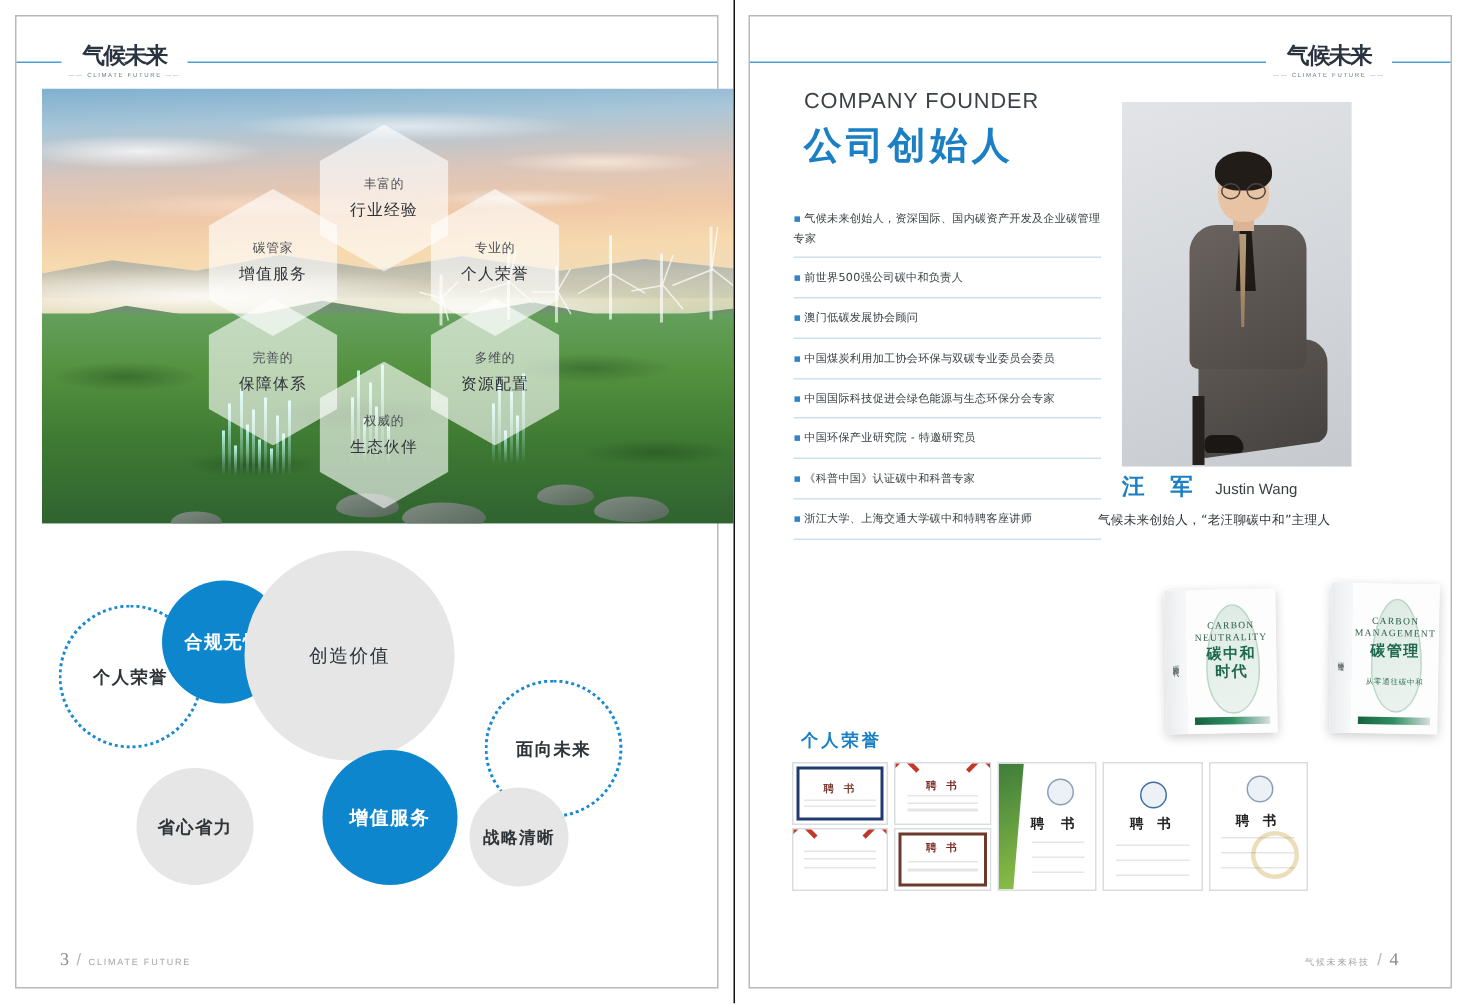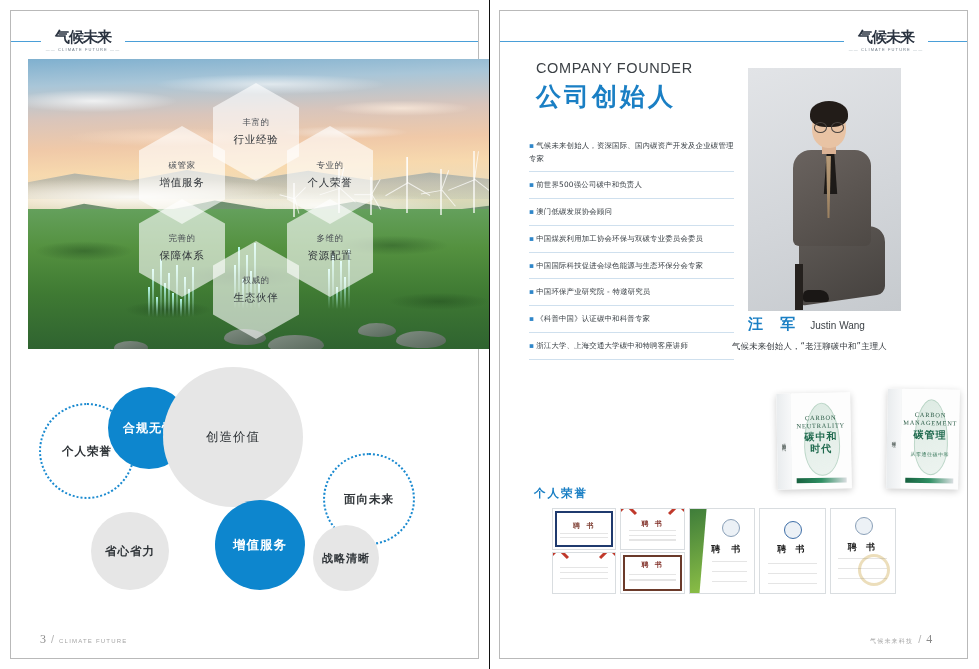--- a/index.html
+++ b/index.html
@@ -114,21 +114,21 @@
   .book .spine span{font-size:4.2px;color:#55605c;writing-mode:vertical-rl;letter-spacing:1px;font-family:"DejaVu Sans",sans-serif;}
   .book .face{position:absolute;left:14px;right:0;top:0;bottom:0;background:#fdfdfd;}
   .bk-leaf{position:absolute;left:50%;top:10%;width:56%;height:74%;margin-left:-28%;border-radius:50% 50% 50% 50%/60% 60% 40% 40%;
       background:linear-gradient(160deg,rgba(150,195,170,.30),rgba(120,175,145,.12));border:1px solid rgba(110,165,135,.35);}
   .bk-en{position:absolute;left:0;right:0;top:22%;text-align:center;font-family:"Liberation Serif",serif;color:#2f5f4a;font-size:6.4px;letter-spacing:.8px;line-height:1.25;}
   .bk-cn{position:absolute;left:0;right:0;top:40%;text-align:center;font-family:"DejaVu Sans",sans-serif;font-weight:700;color:#1f6a4e;font-size:10px;letter-spacing:1px;line-height:1.15;}
   .bk-sub{position:absolute;left:0;right:0;top:62%;text-align:center;font-size:5px;color:#3c7a5e;letter-spacing:.5px;font-family:"DejaVu Sans",sans-serif;}
   .bk-bot{position:absolute;left:8%;right:8%;bottom:6%;height:5px;background:linear-gradient(90deg,#17613f,#2f8f63,#d9dde0);}
 
   .honor-title{position:absolute;left:534px;top:486px;font-size:11.5px;font-weight:700;color:#1a7fc4;letter-spacing:2px;font-family:"DejaVu Sans",sans-serif;}
-  .certs{position:absolute;left:552px;top:508px;width:344px;height:86px;display:flex;gap:4px;}
+  .certs{position:absolute;left:528px;top:508px;width:344px;height:86px;display:flex;gap:4px;}
   .cert{position:relative;background:#fff;border:1px solid #d9dde0;overflow:hidden;flex:1;}
   .cert .ct{position:absolute;left:0;right:0;top:26%;text-align:center;font-size:7px;font-weight:700;color:#7e2a22;font-family:"DejaVu Sans",sans-serif;letter-spacing:2px;}
   .cert.split{display:flex;flex-direction:column;gap:2px;background:transparent;border:none;}
   .cert.split > div{position:relative;flex:1;background:#fff;border:1px solid #d9dde0;overflow:hidden;}
   .corner{position:absolute;width:12px;height:12px;}
   .corner.tl{left:0;top:0;border-left:3px solid #c0392b;border-top:3px solid #c0392b;transform:rotate(45deg) translate(-4px,-1px);}
   .corner.tr{right:0;top:0;border-right:3px solid #c0392b;border-top:3px solid #c0392b;transform:rotate(-45deg) translate(4px,-1px);}
   .cert-green{position:absolute;left:0;top:0;bottom:0;width:26%;background:linear-gradient(160deg,#3f7d3a,#8cbf46);clip-path:polygon(0 0,100% 0,58% 100%,0 100%);}
   .cert-seal{position:absolute;left:50%;top:12%;width:16px;height:16px;margin-left:-8px;border-radius:50%;border:1.5px solid #8aa0b8;background:rgba(200,215,230,.35);}
   .cert-ring{position:absolute;right:8%;bottom:8%;width:26px;height:26px;border-radius:50%;border:3px solid rgba(200,160,60,.35);}

